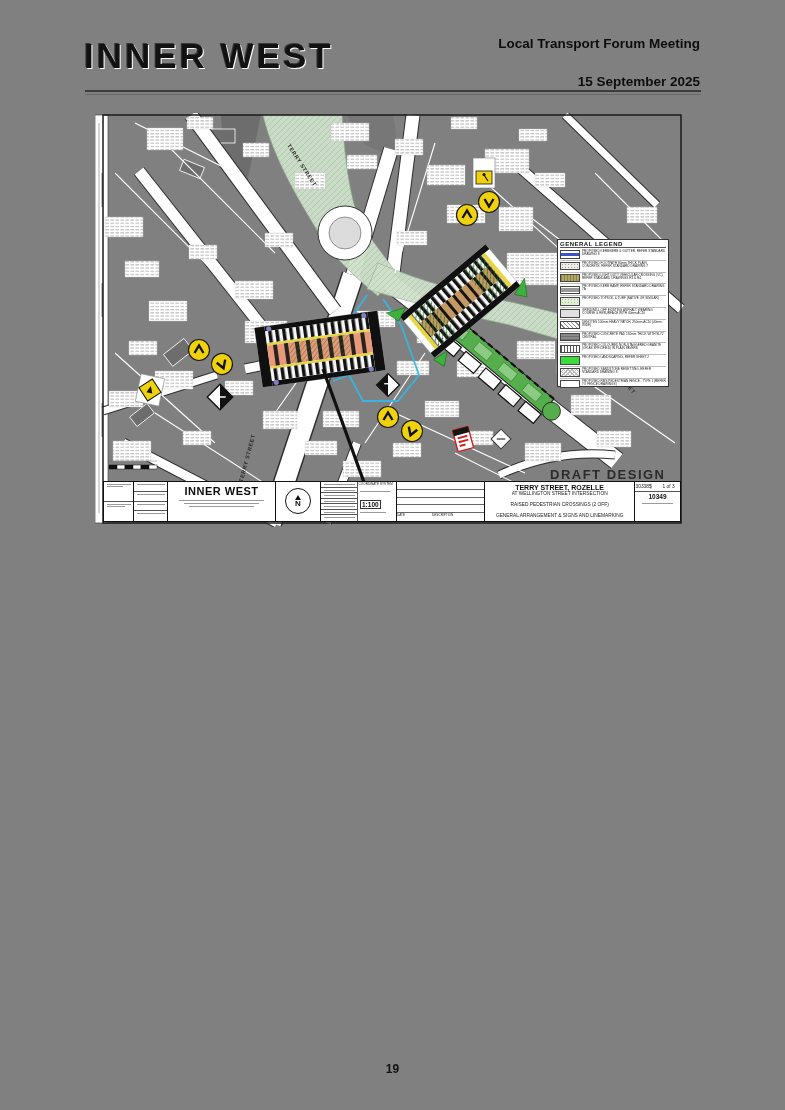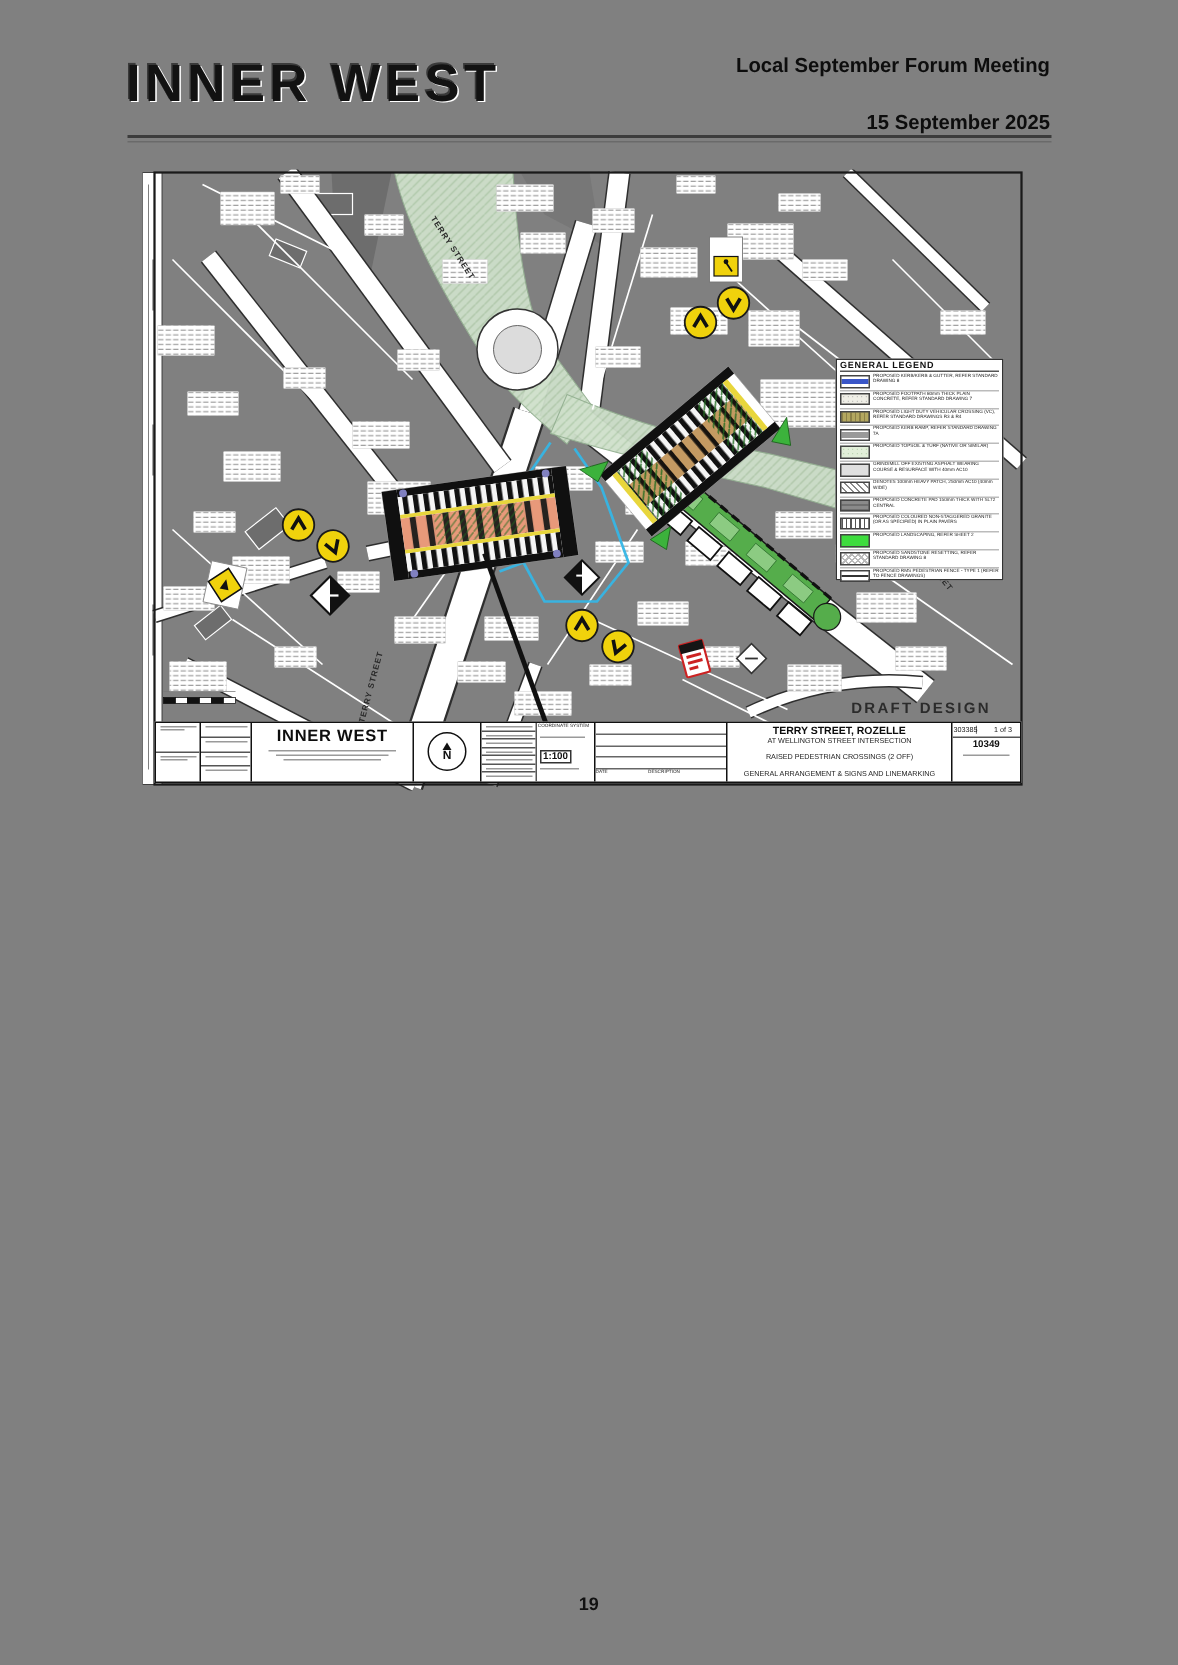--- a/index.html
+++ b/index.html
@@ -17,21 +17,21 @@
   .sheet{left:95px;top:113px;width:592px;height:414px;}
   .sheet svg{position:absolute;left:0;top:0;}
   .rc{stroke:#2e2e2e;fill:none;}
   .rf{stroke:#ffffff;fill:none;}
   
   .stlbl{position:absolute;font-size:8px;color:#2a2a2a;letter-spacing:1px;white-space:nowrap;transform-origin:0 0;font-weight:bold;}
   
   .t30{font-size:6px;transform:scale(.52);transform-origin:0 0;width:192%;line-height:1.1;color:#222;}
   .t48{font-size:8px;transform:scale(.6);transform-origin:0 50%;white-space:nowrap;color:#1a1a1a;}
   
-  .draft{left:455px;top:354px;width:128px;text-align:center;font-size:10px;letter-spacing:1.5px;color:#2b2b2b;font-weight:bold;}
+  .draft{left:455px;top:354px;width:128px;text-align:left;font-size:13px;letter-spacing:1.5px;color:#2b2b2b;font-weight:bold;}
   
   .legend{left:462px;top:126px;width:112px;height:148px;background:#fff;border:1px solid #333;box-sizing:border-box;padding:1px 2px;}
   .legtitle{font-size:6px;font-weight:bold;color:#111;letter-spacing:.5px;border-bottom:.5px solid #555;margin-bottom:1px;}
   .legrow{display:flex;align-items:center;height:10.8px;border-bottom:.5px solid #bbb;}
   .sw{width:18px;height:6.5px;border:.5px solid #444;flex:0 0 auto;margin-right:2px;}
   .legtext{flex:1;overflow:hidden;height:100%;}
   .sw1{background:linear-gradient(#fff 28%,#3a56c8 28%,#3a56c8 72%,#fff 72%);}
   .sw2{background:#efeee6;background-image:radial-gradient(#999 18%,transparent 20%);background-size:3px 3px;}
   .sw3{background:#b3a75f;background-image:repeating-linear-gradient(90deg,#8d8147 0 1px,transparent 1px 3px);}
   .sw4{background:linear-gradient(#fff 15%,#9a9a9a 15%,#9a9a9a 85%,#fff 85%);}
@@ -55,21 +55,21 @@
   .scaleval{font-size:6.5px;font-weight:bold;color:#111;border:.5px solid #333;padding:0 1px;display:inline-block;margin:1px 2px;}
   .amrow{height:6.8px;border-bottom:.5px solid #666;}
   .ttl1{font-size:7px;font-weight:bold;color:#0d0d0d;text-align:center;margin-top:2px;white-space:nowrap;}
   .ttl{text-align:center;white-space:nowrap;color:#1a1a1a;font-size:8px;transform:scale(.6);transform-origin:50% 0;width:166%;margin-left:-33%;line-height:1.35;}
   .numbig{font-size:6.5px;font-weight:bold;color:#111;text-align:center;margin-top:1px;}
 </style>
 </head>
 <body>
 
 <div class="abs logo">INNER WEST</div>
-<div class="abs hmeet">Local September Forum Meeting</div>
+<div class="abs hmeet">Local Transport Forum Meeting</div>
 <div class="abs hdate">15 September 2025</div>
 <div class="abs hrule"></div>
 <div class="abs hrule2"></div>
 
 <div class="abs sheet">
 
 <svg width="592" height="414" viewBox="0 0 592 414">
   <defs>
     <pattern id="annot" width="5" height="3.2" patternUnits="userSpaceOnUse">
       <rect width="5" height="3.2" fill="#ffffff"></rect>

